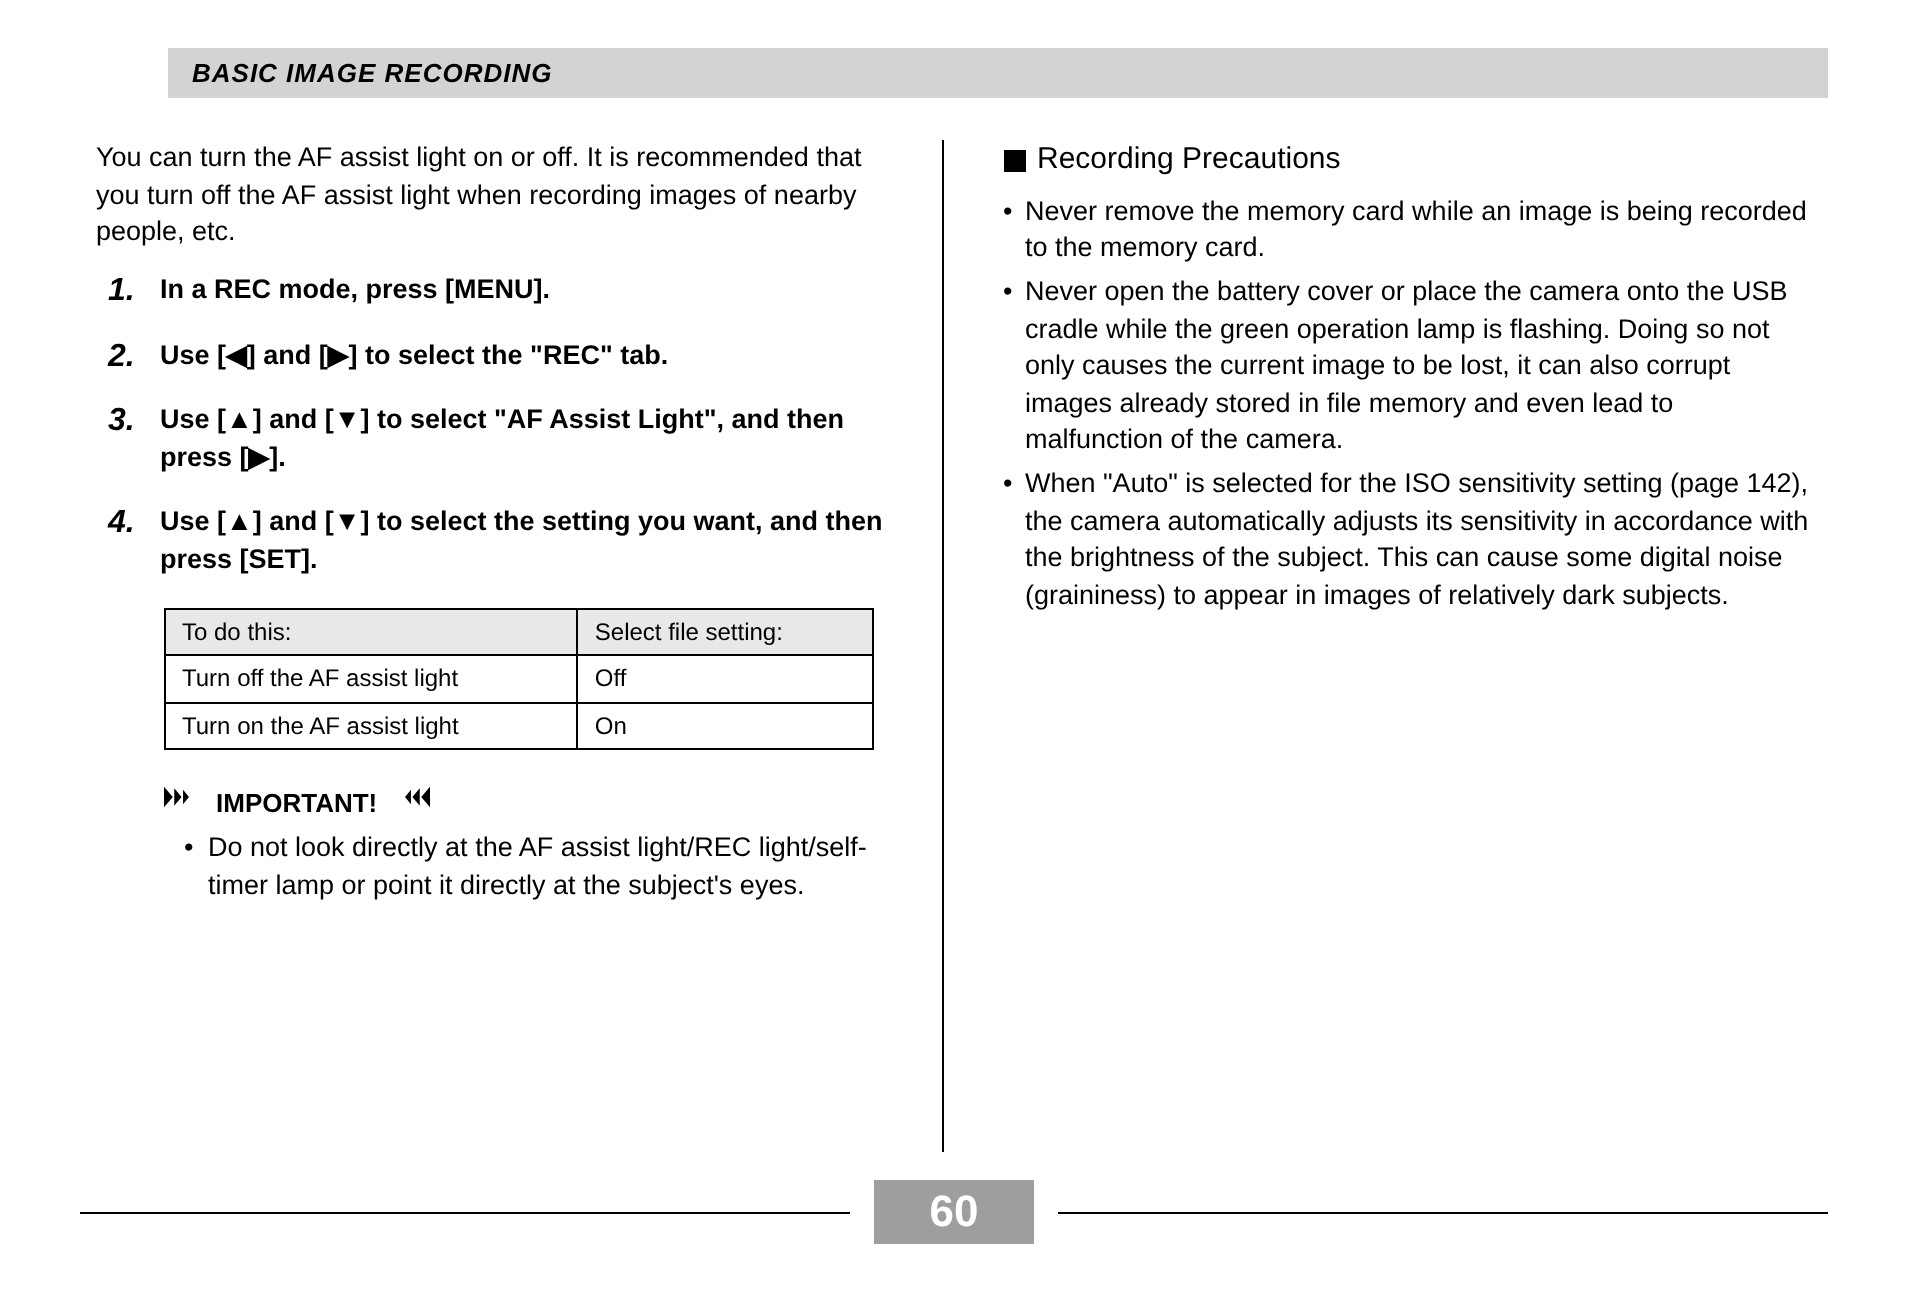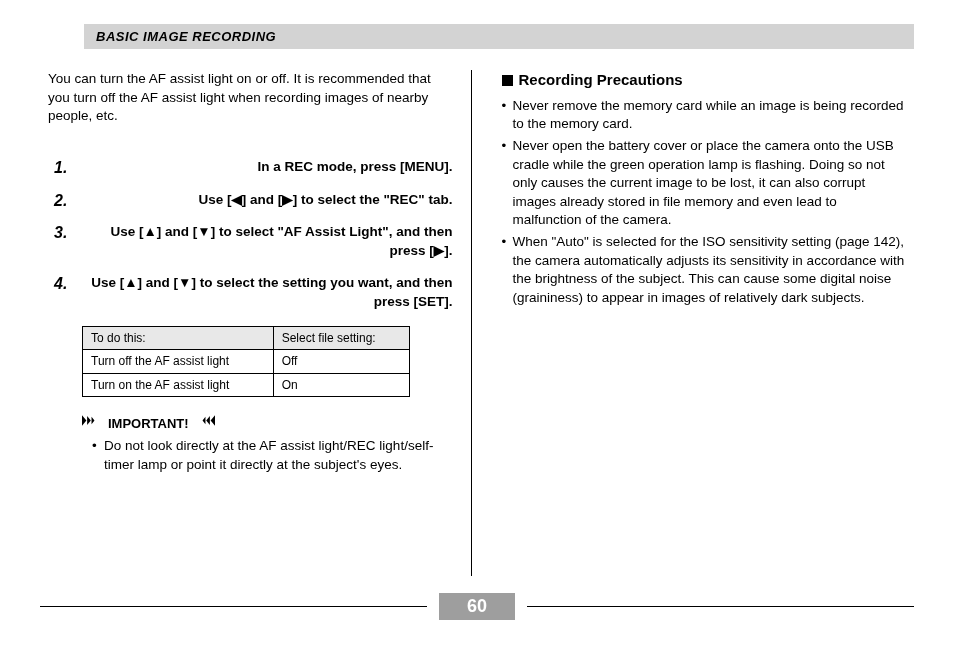--- a/index.html
+++ b/index.html
@@ -37,46 +37,45 @@
   .col {
     flex: 1;
     padding: 0 8px;
   }
   .col-left { padding-right: 18px; }
   .col-right { padding-left: 30px; }
   .divider {
     width: 1px;
     background: #000;
   }
-  .intro { margin-bottom: 32px; }
+  .intro { margin-bottom: 10px; }
   ol.steps {
     list-style: none;
     counter-reset: step;
     margin-left: 6px;
-    text-align: right;
   }
   ol.steps > li {
     counter-increment: step;
     position: relative;
     padding-left: 26px;
     margin-bottom: 14px;
     font-weight: bold;
   }
   ol.steps > li::before {
     content: counter(step) ".";
     position: absolute;
     left: 0;
     top: -1px;
     font-size: 16px;
     font-style: italic;
     font-weight: bold;
   }
   table.settings {
     border-collapse: collapse;
-    width: 328px;
+    width: 355px;
     margin-left: 34px;
     margin-bottom: 18px;
     font-size: 12px;
   }
   table.settings th, table.settings td {
     border: 1px solid #000;
     padding: 3px 8px;
     text-align: left;
     font-weight: normal;
   }
@@ -87,21 +86,21 @@
   .important-label { font-weight: bold; font-size: 13px; display: flex; gap: 4px; margin-bottom: 4px; }
   .arrows-r, .arrows-l { display: inline-flex; }
   .arrows-r svg, .arrows-l svg { width: 22px; height: 11px; }
   .bullet-list { list-style: none; margin-left: 10px; }
   .bullet-list li { position: relative; padding-left: 12px; margin-bottom: 16px; }
   .bullet-list li::before { content: "•"; position: absolute; left: 0; top: 0; }
   .subhead {
     display: flex;
     align-items: center;
     gap: 6px;
-    font-weight: bold;
+    font-weight: normal;
     font-size: 15px;
     margin-bottom: 6px;
   }
   .sq { width: 11px; height: 11px; background: #000; display: inline-block; }
   .precautions { list-style: none; }
   .precautions li { position: relative; padding-left: 11px; margin-bottom: 3px; }
   .precautions li::before { content: "•"; position: absolute; left: 0; top: 0; }
   .footer {
     position: absolute;
     left: 40px;
@@ -109,21 +108,21 @@
     bottom: 28px;
     height: 24px;
     display: flex;
     align-items: center;
   }
   .footer .line { flex: 1; height: 1px; background: #000; }
   .footer .pagebox {
     background: #9e9e9e;
     color: #fff;
     font-weight: bold;
-    font-size: 18px;
+    font-size: 22px;
     padding: 3px 28px;
     margin: 12px;
   }
 </style>
 </head>
 <body>
 
 <div class="header-bar">
   <span>BASIC IMAGE RECORDING</span>
 </div>

